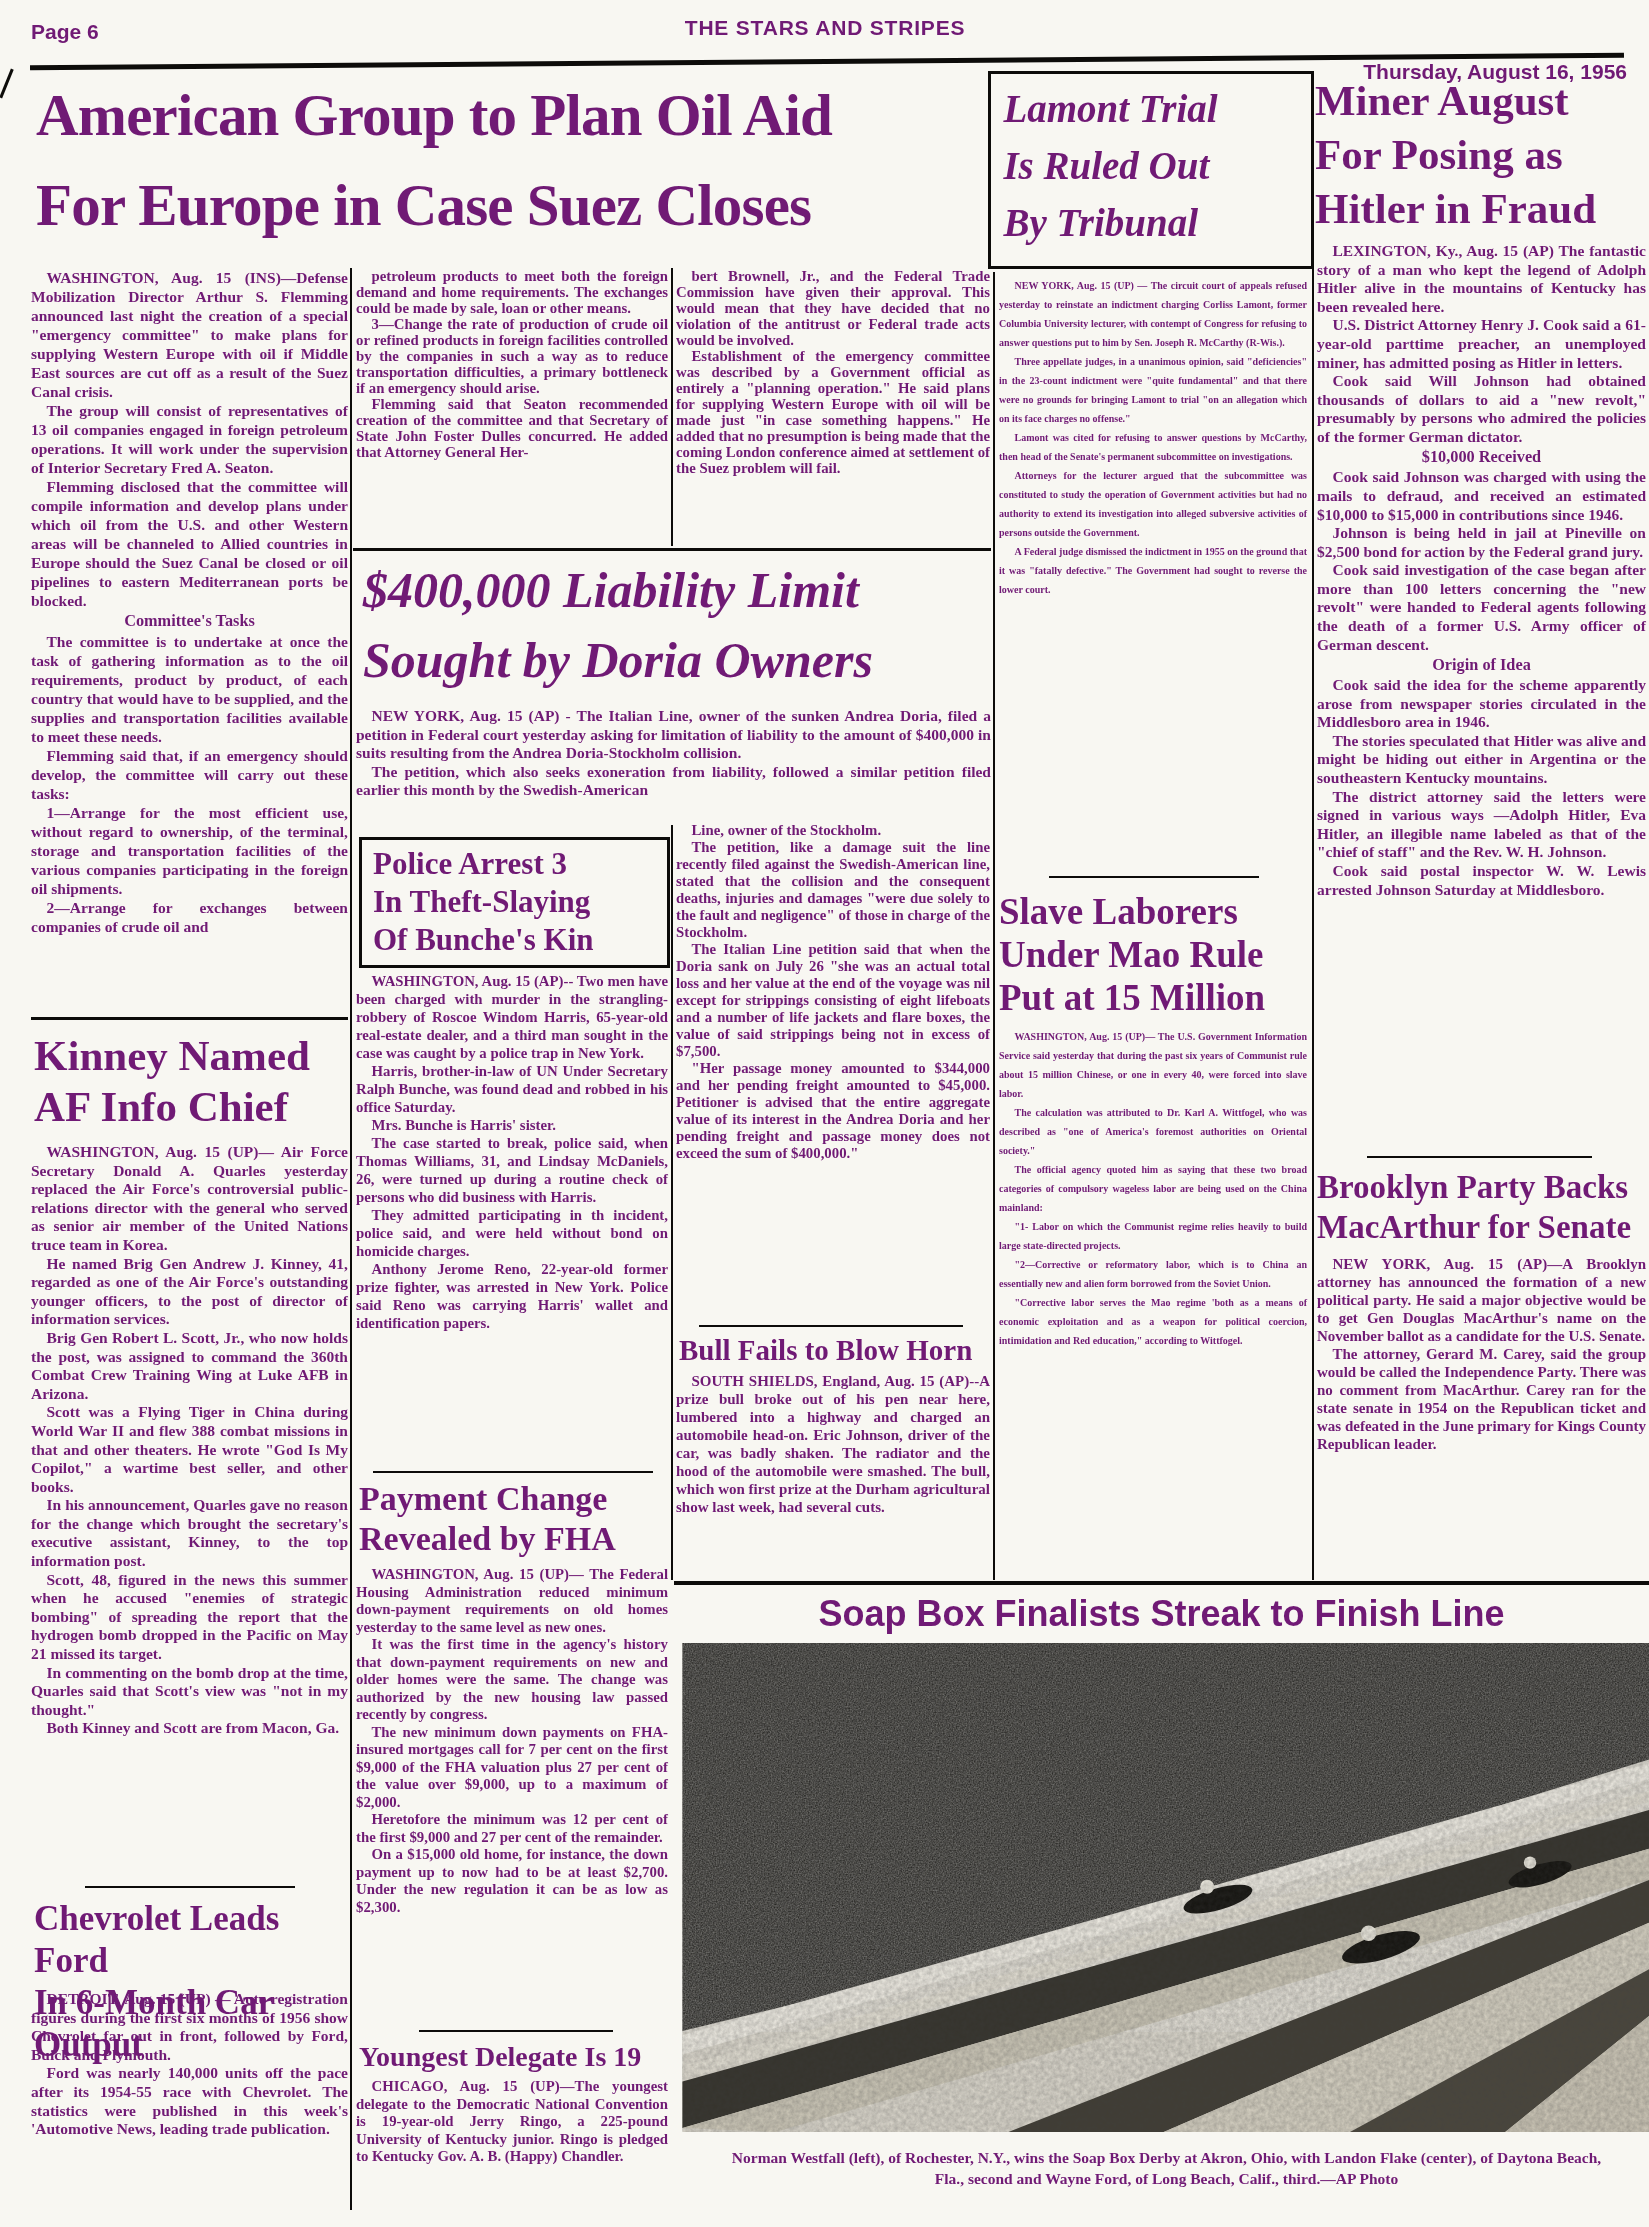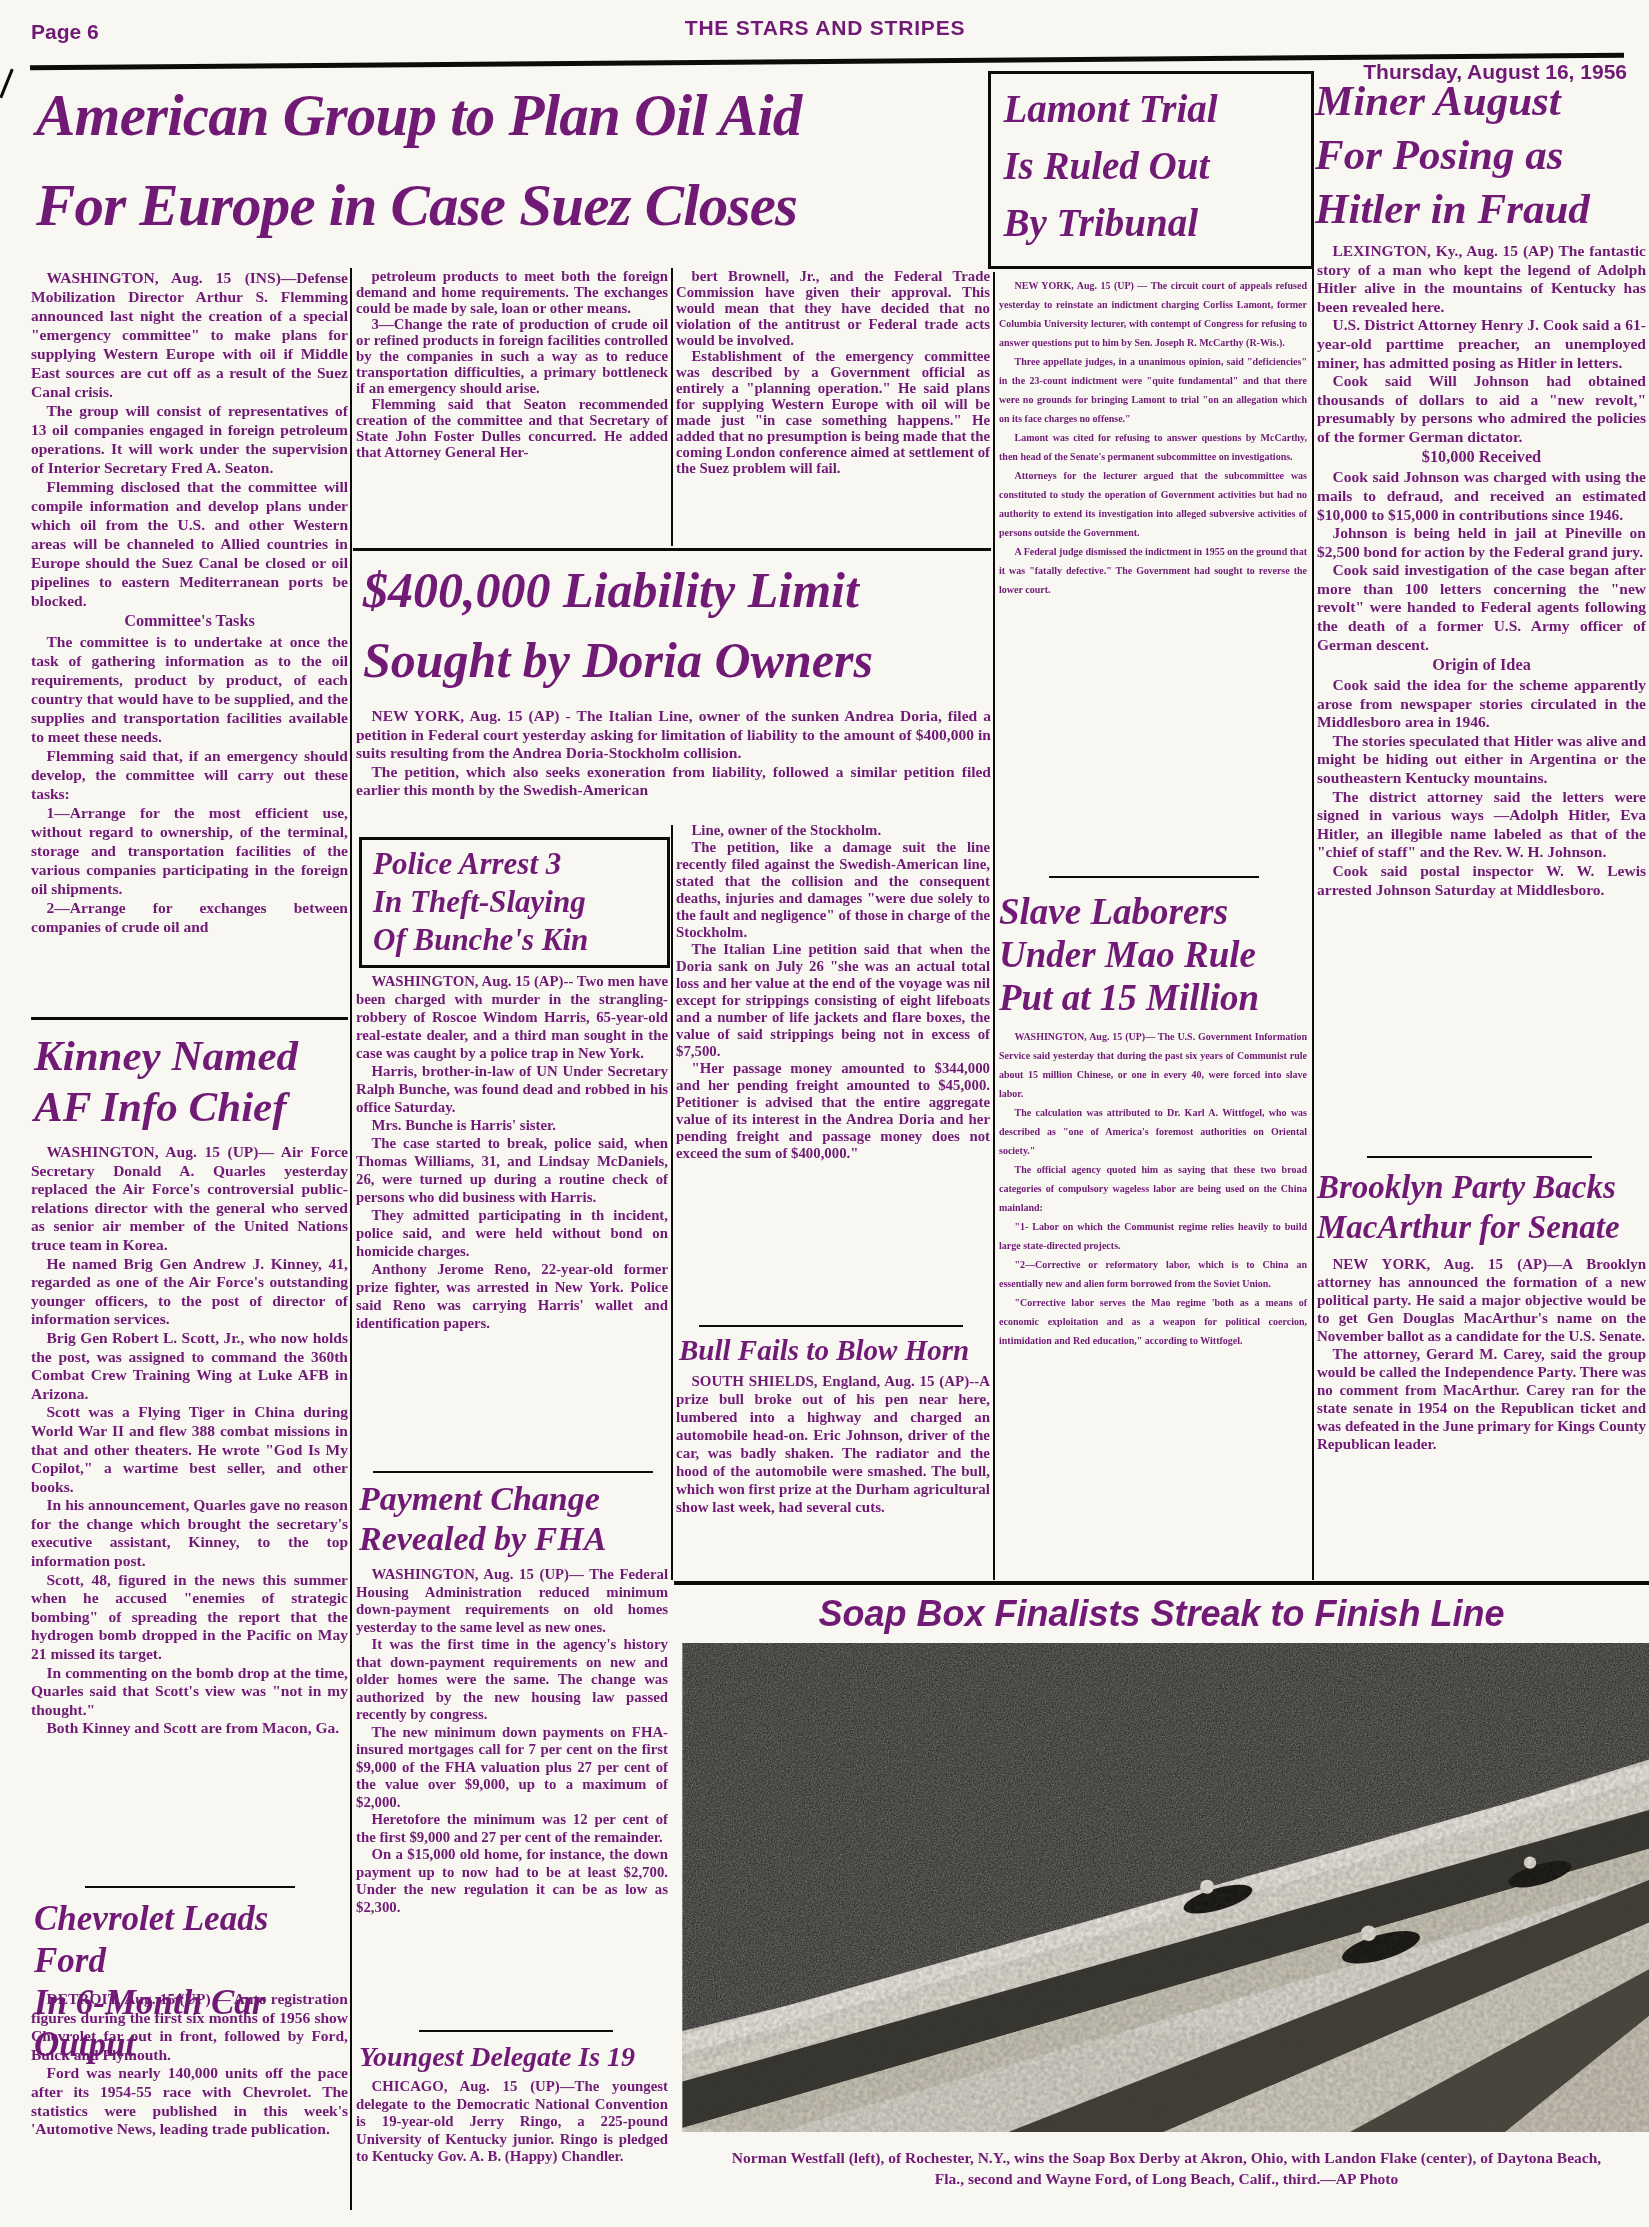--- a/index.html
+++ b/index.html
@@ -3,21 +3,21 @@
 <meta charset="utf-8">
 <style>
   html,body{margin:0;padding:0;background:#6b6b6b;}
   .page{position:relative;width:1650px;height:2227px;background:#f8f7f2;color:#701a75;
         font-family:"Liberation Serif",serif;overflow:hidden;}
   .abs{position:absolute;}
   
   .mast{font-family:"Liberation Sans",sans-serif;font-weight:700;font-size:21px;white-space:nowrap;}
   .hrule{background:#0d0c0a;}
   
-  .hl{font-weight:700;margin:0;font-style:italic;}
+  .hl{font-weight:700;margin:0;}
   .hl-main{font-size:59px;line-height:90px;letter-spacing:-0.8px;}
   .hl-lamont{font-style:italic;font-size:39px;line-height:57px;}
   .hl-miner{font-size:43px;line-height:54px;}
   .hl-doria{font-style:italic;font-size:50px;line-height:70px;font-family:Liberation Serif, serif;}
   .hl-police{font-size:31px;line-height:38px;}
   .hl-kinney{font-size:43px;line-height:51px;}
   .hl-chev{font-size:35px;line-height:42px;}
   .hl-slave{font-size:37px;line-height:43px;}
   .hl-brook{font-size:33px;line-height:40px;}
   .hl-pay{font-size:34px;line-height:40px;}

